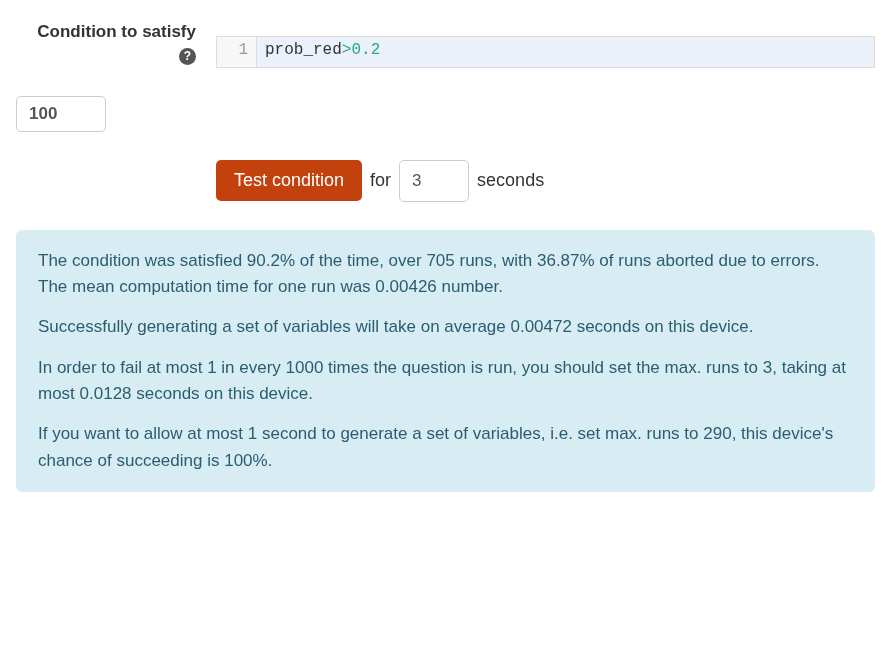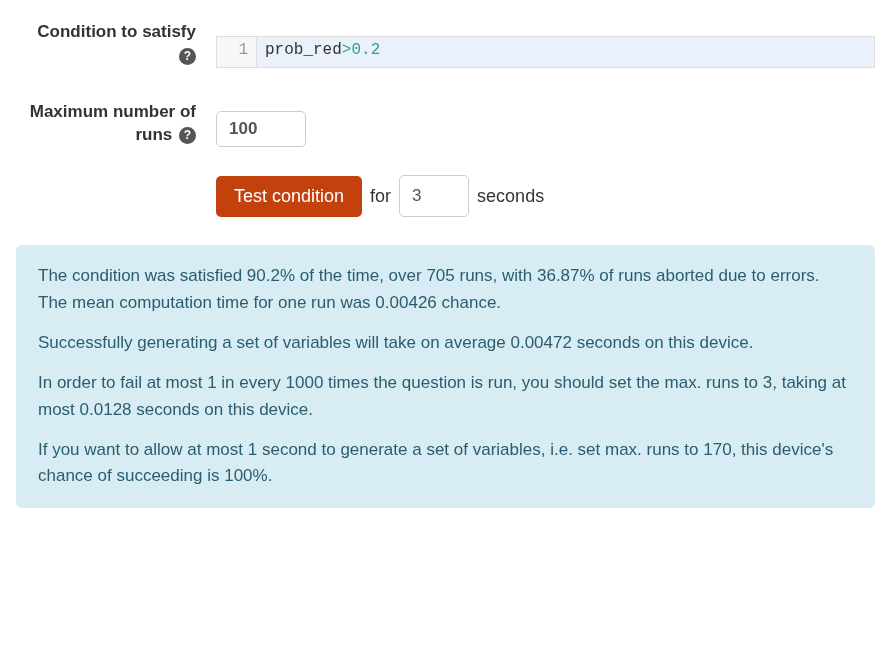--- a/index.html
+++ b/index.html
@@ -144,45 +144,41 @@
   </div>
   <div class="input-col">
     <div class="code-editor">
       <div class="code-gutter">1</div>
       <div class="code-content"><span class="tok-var">prob_red</span><span class="tok-op">&gt;</span><span class="tok-num">0.2</span></div>
     </div>
   </div>
 </div>
 
 <div class="form-row">
-  <div class="label-col">
-    <span>Maximum number of runs</span>
-    <span class="help-icon">?</span>
-  </div>
   <div class="input-col">
     <input class="num-input" value="100" style="">
   </div>
 </div>
 
 <div class="form-row">
   <div class="label-col"></div>
   <div class="input-col">
     <button class="btn-primary">Test condition</button>
     <span class="aux-text">for</span>
     <input class="small-input" value="3" style="">
     <span class="aux-text">seconds</span>
   </div>
 </div>
 
 <div class="alert-info">
   <p>
-    <span>The condition was satisfied </span><strong>90.2%</strong><span> of the time, over </span><strong>705</strong><span> runs, with </span><strong>36.87%</strong><span> of runs aborted due to errors. The mean computation time for one run was </span><strong>0.00426</strong><span> chance.</span>
+    <span>The condition was satisfied </span><strong>90.2%</strong><span> of the time, over </span><strong>705</strong><span> runs, with </span><strong>36.87%</strong><span> of runs aborted due to errors. The mean computation time for one run was </span><strong>0.00426</strong><span> number.</span>
   </p>
   <p>
     <span>Successfully generating a set of variables will take on average </span><strong>0.00472</strong><span> seconds on this device.</span>
   </p>
   <p>
     <span>In order to fail at most 1 in every 1000 times the question is run, you should set the max. runs to </span><strong>3</strong><span>, taking at most </span><strong>0.0128</strong><span> seconds on this device.</span>
   </p>
   <p>
-    <span>If you want to allow at most </span><strong>1 second</strong><span> to generate a set of variables, i.e. set max. runs to </span><strong>170</strong><span>, this device's chance of succeeding is </span><strong>100%</strong><span>.</span>
+    <span>If you want to allow at most </span><strong>1 second</strong><span> to generate a set of variables, i.e. set max. runs to </span><strong>290</strong><span>, this device's chance of succeeding is </span><strong>100%</strong><span>.</span>
   </p>
 </div>
 
 </body></html>

